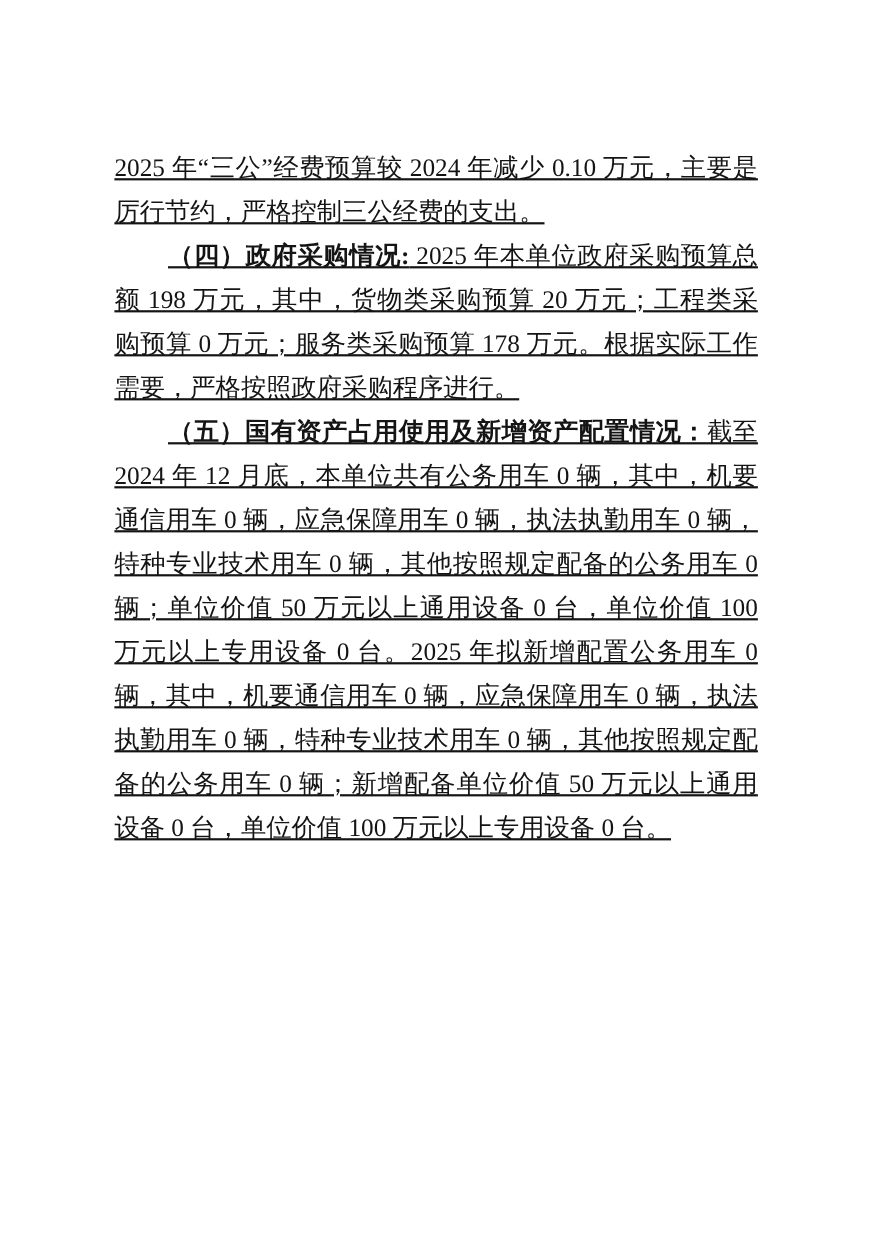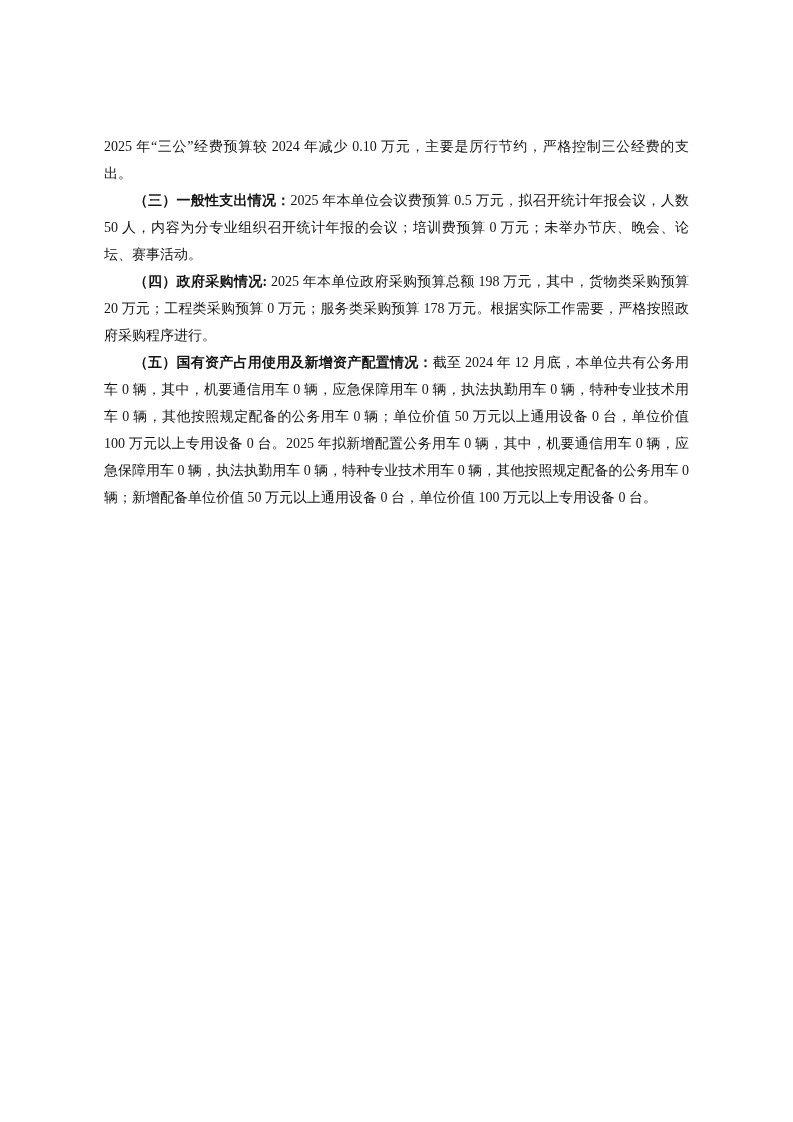--- a/index.html
+++ b/index.html
@@ -14,44 +14,44 @@
     height: 1122px;
     background: #ffffff;
     overflow: hidden;
   }
   .content {
     position: absolute;
     top: 133px;
     left: 104px;
     width: 585px;
     color: #141414;
-    font-size: 14px;
-    line-height: 27px;
+    font-size: 23px;
+    line-height: 40px;
     text-align: justify;
+    text-decoration: underline;
   }
   p.para {
     text-indent: 2.12em;
     word-break: break-word;
   }
   p.para.no-indent {
     text-indent: 0;
   }
   .section-heading {
     font-weight: bold;
   }
 </style>
 </head>
 <body>
 
 <div class="page">
   <div class="content">
 
     <p class="para no-indent"><span class="section-heading"></span><span>2025 年“三公”经费预算较 2024 年减少 0.10 万元，主要是厉行节约，严格控制三公经费的支出。</span></p>
 
-    <p class="para"><span class="section-heading">（三）一般性支出情况：</span><span>2025 年本单位会议费预算 0.5 万元，拟召开统计年报会议，人数 50 人，内容为分专业组织召开统计年报的会议；培训费预算 0 万元；未举办节庆、晚会、论坛、赛事活动。</span></p>
 
     <p class="para"><span class="section-heading">（四）政府采购情况:</span><span> 2025 年本单位政府采购预算总额 198 万元，其中，货物类采购预算 20 万元；工程类采购预算 0 万元；服务类采购预算 178 万元。根据实际工作需要，严格按照政府采购程序进行。</span></p>
 
     <p class="para"><span class="section-heading">（五）国有资产占用使用及新增资产配置情况：</span><span>截至 2024 年 12 月底，本单位共有公务用车 0 辆，其中，机要通信用车 0 辆，应急保障用车 0 辆，执法执勤用车 0 辆，特种专业技术用车 0 辆，其他按照规定配备的公务用车 0 辆；单位价值 50 万元以上通用设备 0 台，单位价值 100 万元以上专用设备 0 台。2025 年拟新增配置公务用车 0 辆，其中，机要通信用车 0 辆，应急保障用车 0 辆，执法执勤用车 0 辆，特种专业技术用车 0 辆，其他按照规定配备的公务用车 0 辆；新增配备单位价值 50 万元以上通用设备 0 台，单位价值 100 万元以上专用设备 0 台。</span></p>
 
 
   </div>
 </div>
 
 </body></html>

